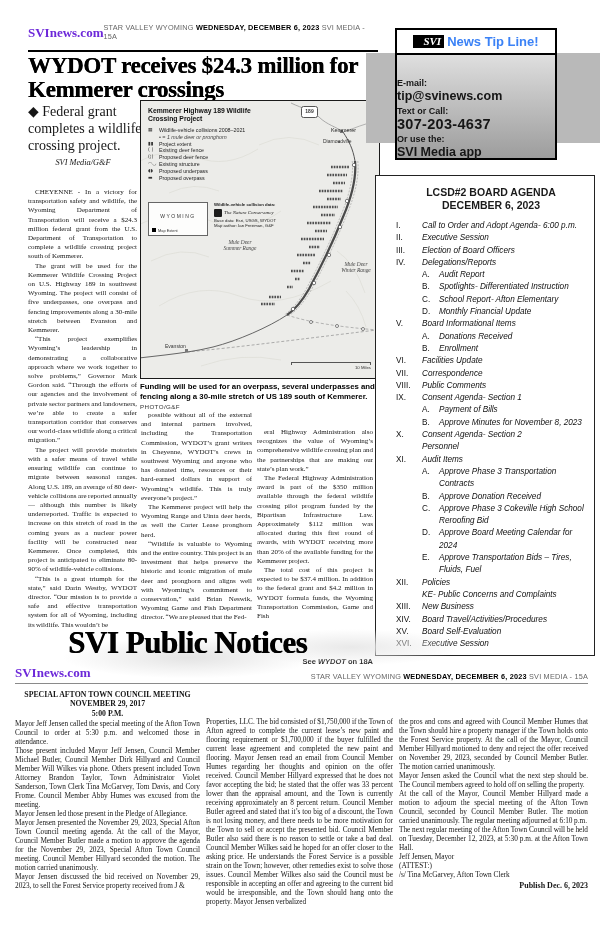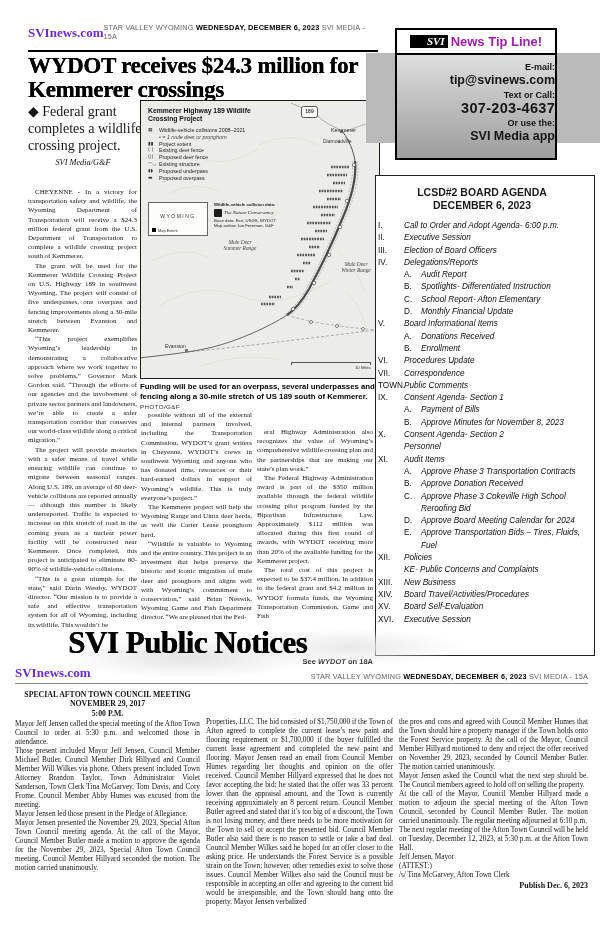--- a/index.html
+++ b/index.html
@@ -63,30 +63,30 @@
   
   #caption{position:absolute;left:140px;top:382px;width:238px;}
   .cap-text{font:bold 7.8px/9.8px "Liberation Sans",sans-serif;color:#000;}
   .cap-credit{font:6.2px "Liberation Sans",sans-serif;color:#333;letter-spacing:.4px;margin-top:1px;}
 
   
   #tip-band{position:absolute;left:366px;top:53px;width:234px;height:90px;background:#b9b9b9;}
   #tipbox{position:absolute;left:395px;top:28px;width:162px;height:132px;border:2px solid #000;
           box-sizing:border-box;background:linear-gradient(180deg,#f0f0f0 0%,#c9c9c9 45%,#9d9d9d 100%);}
   .tip-head{height:23px;background:#fff;border-bottom:2px solid #000;display:flex;align-items:center;justify-content:center;gap:3px;}
-  .tip-logo{background:#000;color:#fff;font:italic bold 11px "Liberation Serif",serif;padding:0 3px 1px 17px;}
-  .tip-title{font:bold 13px "Liberation Sans",sans-serif;color:#a21caf;text-align:center;}
-  .tip-body{text-align:right;padding-top:4px;}
+  .tip-logo{background:#000;color:#fff;font:italic bold 11px "Liberation Serif",serif;padding:0 3px 1px 10px;}
+  .tip-title{font:bold 13px "Liberation Sans",sans-serif;color:#3b82f6;text-align:center;}
+  .tip-body{text-align:left;padding-top:20px;}
   .tip-label{font:bold 9px/11px "Liberation Sans",sans-serif;margin-top:3px;}
   .tip-value{font:bold 12.5px/14px "Liberation Sans",sans-serif;}
   .tip-pair:nth-child(2) .tip-value{font-size:14.5px;letter-spacing:.3px;}
 
   
   #agenda{position:absolute;left:375px;top:175px;width:220px;height:481px;border:1.5px solid #222;
-          box-sizing:border-box;padding:10px 8px 6px 2px;background:#fff;font-family:"Liberation Sans",sans-serif;}
+          box-sizing:border-box;padding:10px 8px 6px 20px;background:#fff;font-family:"Liberation Sans",sans-serif;}
   .ag-title{text-align:center;font:bold 10.5px/13px "Liberation Sans",sans-serif;color:#1a1a1a;margin-bottom:8px;}
   .ag-row{display:flex;font:8.2px/12.3px "Liberation Sans",sans-serif;color:#111;}
   .ag-n{width:26px;flex:none;}
   .ag-l{width:17px;flex:none;}
   .ag-t{flex:1;font-style:italic;}
 
   
   #watermark{position:absolute;left:0;top:620px;width:540px;height:68px;
      background:radial-gradient(ellipse 180px 30px at 35% 55%,#e3e3e3 0%,rgba(227,227,227,0) 70%),
                 radial-gradient(ellipse 160px 26px at 65% 40%,#e9e9e9 0%,rgba(233,233,233,0) 70%);}
@@ -368,31 +368,31 @@
 
   <div class="ag-row">
     <span class="ag-n"></span>
     <span class="ag-l">B.</span>
     <span class="ag-t">Enrollment</span>
   </div>
 
   <div class="ag-row">
     <span class="ag-n">VI.</span>
 
-    <span class="ag-t">Procedures Update</span>
+    <span class="ag-t">Facilities Update</span>
   </div>
 
   <div class="ag-row">
     <span class="ag-n">VII.</span>
 
     <span class="ag-t">Correspondence</span>
   </div>
 
   <div class="ag-row">
-    <span class="ag-n">TOWN.</span>
+    <span class="ag-n">VIII.</span>
 
     <span class="ag-t">Public Comments</span>
   </div>
 
   <div class="ag-row">
     <span class="ag-n">IX.</span>
 
     <span class="ag-t">Consent Agenda- Section 1</span>
   </div>
 
@@ -507,20 +507,21 @@
     <div>
         <div class="pn-h">SPECIAL AFTON TOWN COUNCIL MEETING</div>
         <div class="pn-h">NOVEMBER 29, 2017</div>
         <div class="pn-h">5:00 P.M.</div>
       </div>
     <div class="pn-flow">
         <p>Mayor Jeff Jensen called the special meeting of the Afton Town Council to order at 5:30 p.m. and welcomed those in attendance.</p>
         <p>Those present included Mayor Jeff Jensen, Council Member Michael Butler, Council Member Dirk Hillyard and Council Member Will Wilkes via phone. Others present included Town Attorney Brandon Taylor, Town Administrator Violet Sanderson, Town Clerk Tina McGarvey, Tom Davis, and Cory Frome. Council Member Abby Humes was excused from the meeting.</p>
         <p>Mayor Jensen led those present in the Pledge of Allegiance.</p>
         <p>Mayor Jensen presented the November 29, 2023, Special Afton Town Council meeting agenda. At the call of the Mayor, Council Member Butler made a motion to approve the agenda for the November 29, 2023, Special Afton Town Council meeting. Council Member Hillyard seconded the motion. The motion carried unanimously.</p>
+        <p>Mayor Jensen discussed the bid received on November 29, 2023, to sell the Forest Service property received from J &amp;</p>
       </div>
   </div>
   <div class="pn-col" id="pn-col2">
       <p>Properties, LLC. The bid consisted of $1,750,000 if the Town of Afton agreed to complete the current lease’s new paint and flooring requirement or $1,700,000 if the buyer fulfilled the current lease agreement and completed the new paint and flooring. Mayor Jensen read an email from Council Member Humes regarding her thoughts and opinion on the offer received. Council Member Hillyard expressed that he does not favor accepting the bid; he stated that the offer was 33 percent lower than the appraisal amount, and the Town is currently receiving approximately an 8 percent return. Council Member Butler agreed and stated that it’s too big of a discount, the Town is not losing money, and there needs to be more motivation for the Town to sell or accept the presented bid. Council Member Butler also said there is no reason to settle or take a bad deal. Council Member Wilkes said he hoped for an offer closer to the asking price. He understands the Forest Service is a possible strain on the Town; however, other remedies exist to solve those issues. Council Member Wilkes also said the Council must be responsible in accepting an offer and agreeing to the current bid would be irresponsible, and the Town should hang onto the property. Mayor Jensen verbalized</p>
     </div>
   <div class="pn-col" id="pn-col3">
     <div class="pn-flow">
         <p>the pros and cons and agreed with Council Member Humes that the Town should hire a property manager if the Town holds onto the Forest Service property. At the call of the Mayor, Council Member Hillyard motioned to deny and reject the offer received on November 29, 2023, seconded by Council Member Butler. The motion carried unanimously.</p>
         <p>Mayor Jensen asked the Council what the next step should be. The Council members agreed to hold off on selling the property.</p>
         <p>At the call of the Mayor, Council Member Hillyard made a motion to adjourn the special meeting of the Afton Town Council, seconded by Council Member Butler. The motion carried unanimously. The regular meeting adjourned at 6:10 p.m.</p>

